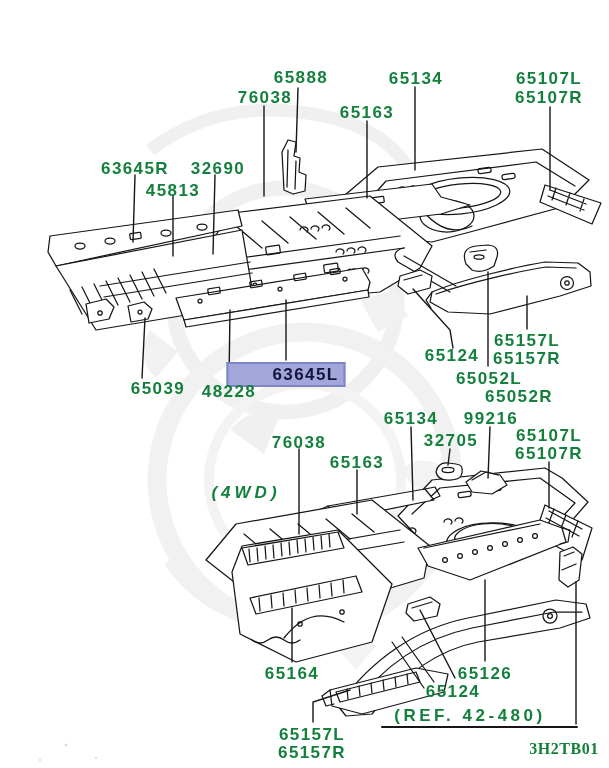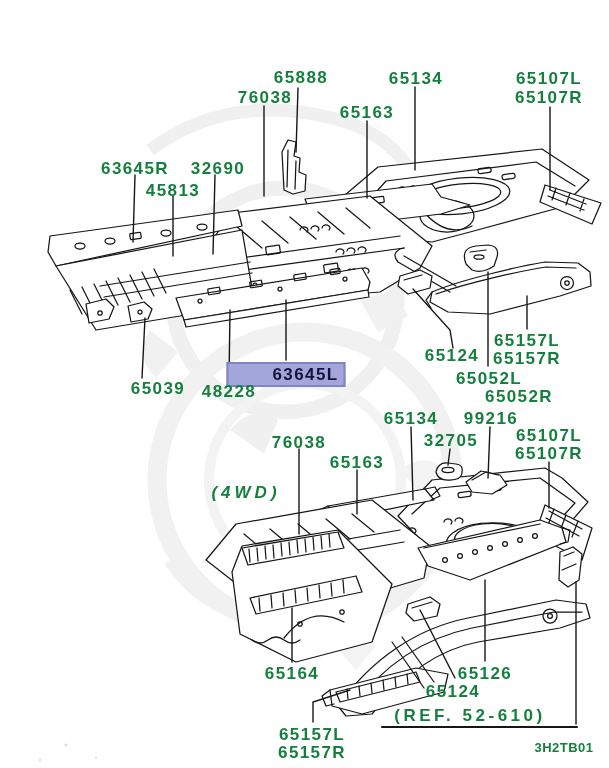--- a/index.html
+++ b/index.html
@@ -13,21 +13,21 @@
     font:bold 17px "Liberation Sans",sans-serif;
     letter-spacing:1.4px;color:#15803d;white-space:nowrap;line-height:1;
     z-index:3;
   }
   .lbl.highlight{
     background:#a2a6db;border:2px solid #7f84c6;color:#15153c;
     padding:2px 5px 2px 6px;
   }
   .lbl.note{letter-spacing:4px;}
   .lbl.ref{letter-spacing:3.5px;}
-  .lbl.code{font-size:13px;letter-spacing:0.5px;}
+  .lbl.code{font-size:16px;letter-spacing:0.5px;font-family:Liberation Serif, serif;}
 </style>
 </head>
 <body>
 
 <div id="stage">
 
   <svg id="drawing-svg" width="609" height="768" viewBox="0 0 609 768">
 
     <g opacity="0.75">
       <circle cx="285" cy="300" r="112" fill="none" stroke="#ebebeb" stroke-width="15"></circle>
@@ -248,16 +248,16 @@
       <div class="lbl part" style="left: 549px; top: 427px;">65107L</div>
       <div class="lbl part" style="left: 549px; top: 445px;">65107R</div>
       <div class="lbl part" style="left: 299px; top: 434px;">76038</div>
       <div class="lbl part" style="left: 357px; top: 454px;">65163</div>
       <div class="lbl note" style="left: 246px; top: 484px; font-style: italic;">(4WD)</div>
       <div class="lbl part" style="left: 292px; top: 665px;">65164</div>
       <div class="lbl part" style="left: 485px; top: 665px;">65126</div>
       <div class="lbl part" style="left: 453px; top: 683px;">65124</div>
       <div class="lbl part" style="left: 312px; top: 726px;">65157L</div>
       <div class="lbl part" style="left: 312px; top: 744px;">65157R</div>
-      <div class="lbl ref" style="left: 470px; top: 707px;">(REF. 52-610)</div>
+      <div class="lbl ref" style="left: 470px; top: 707px;">(REF. 42-480)</div>
       <div class="lbl code" style="left: 564px; top: 741px;">3H2TB01</div>
     </div>
 </div>
 
 </body></html>

